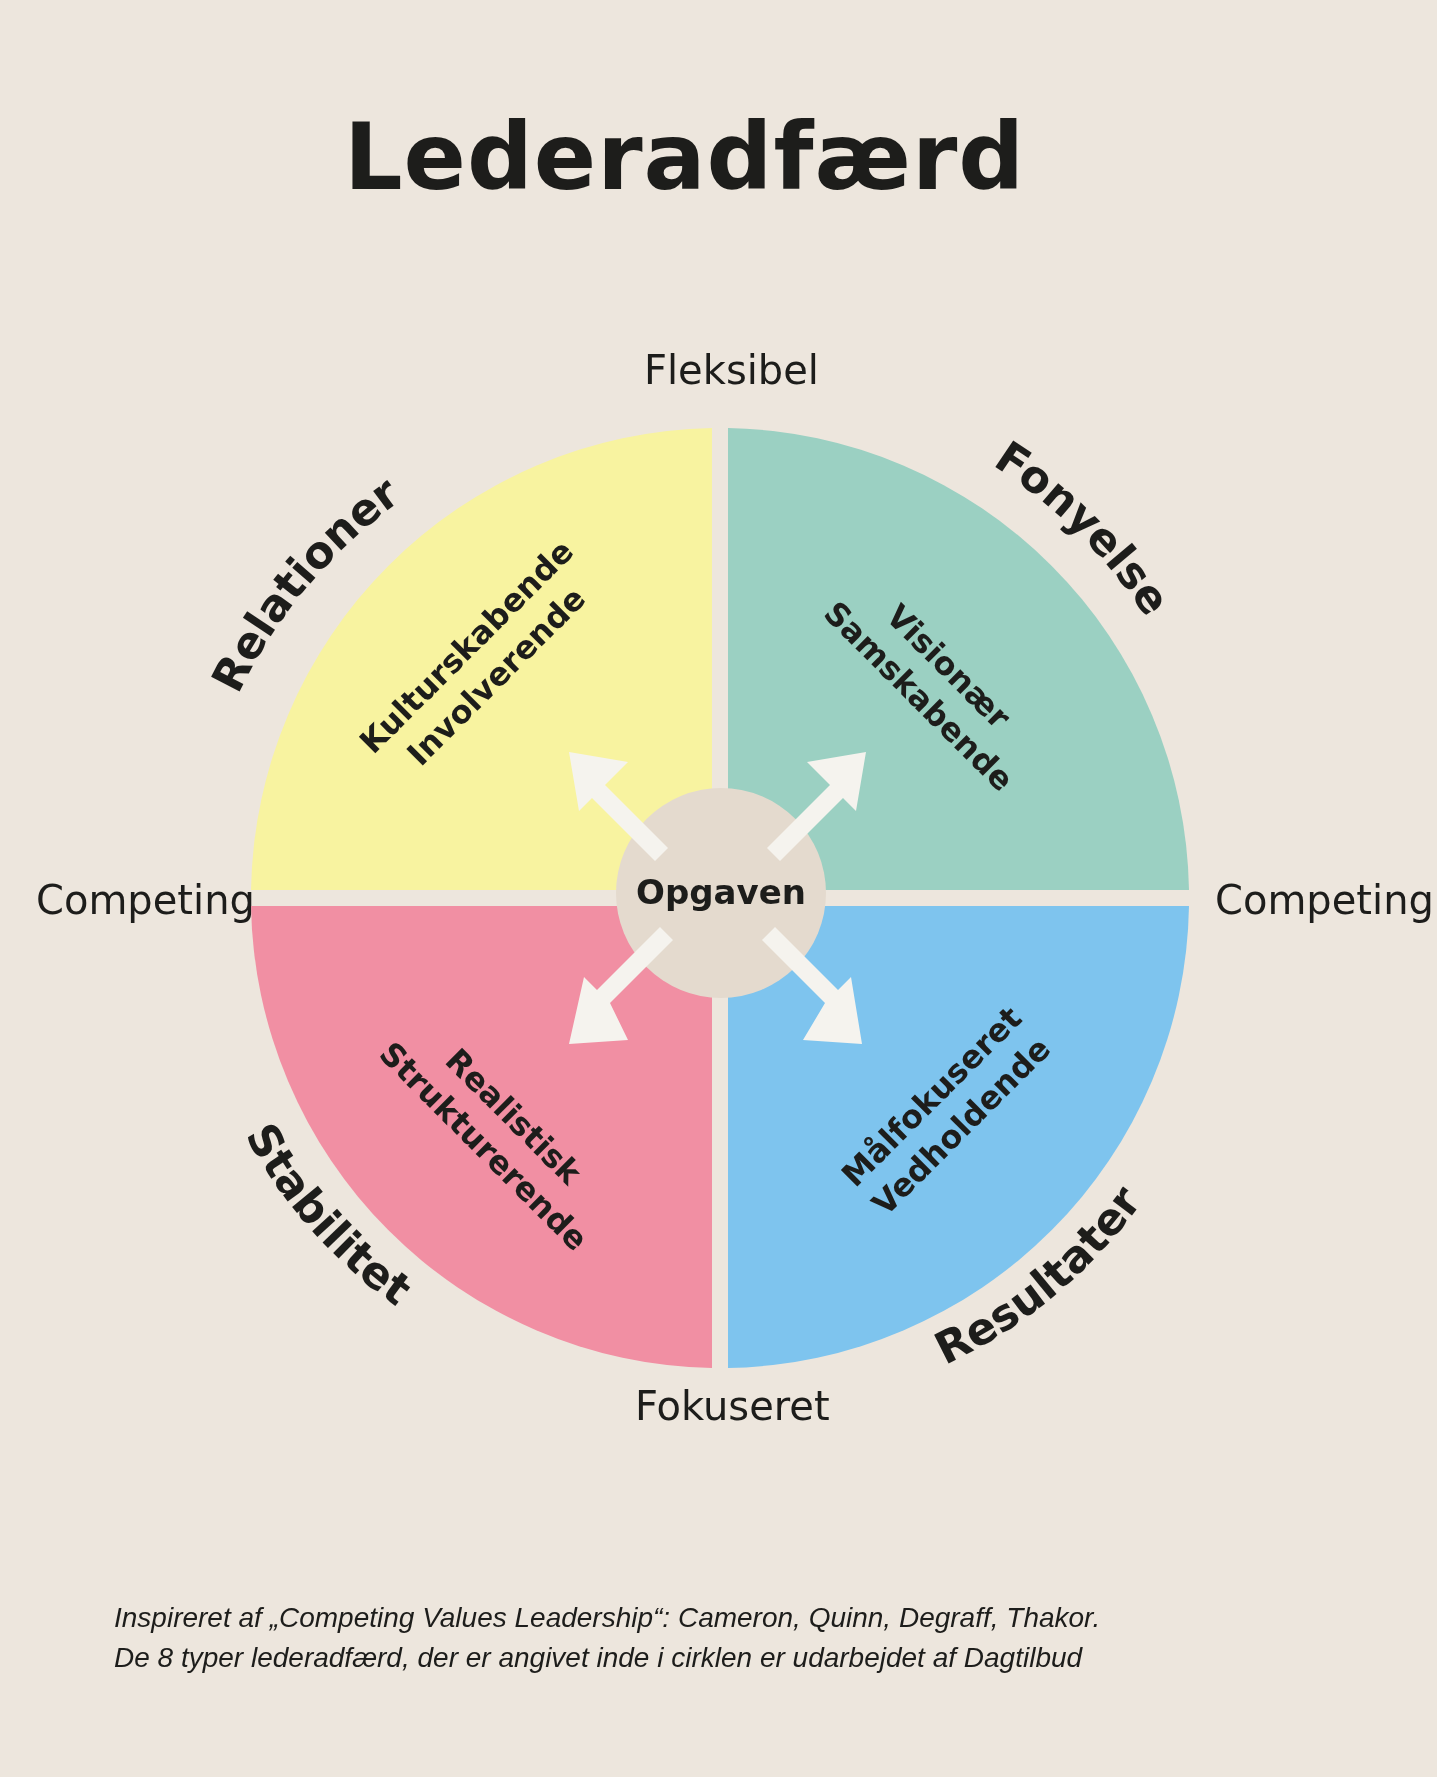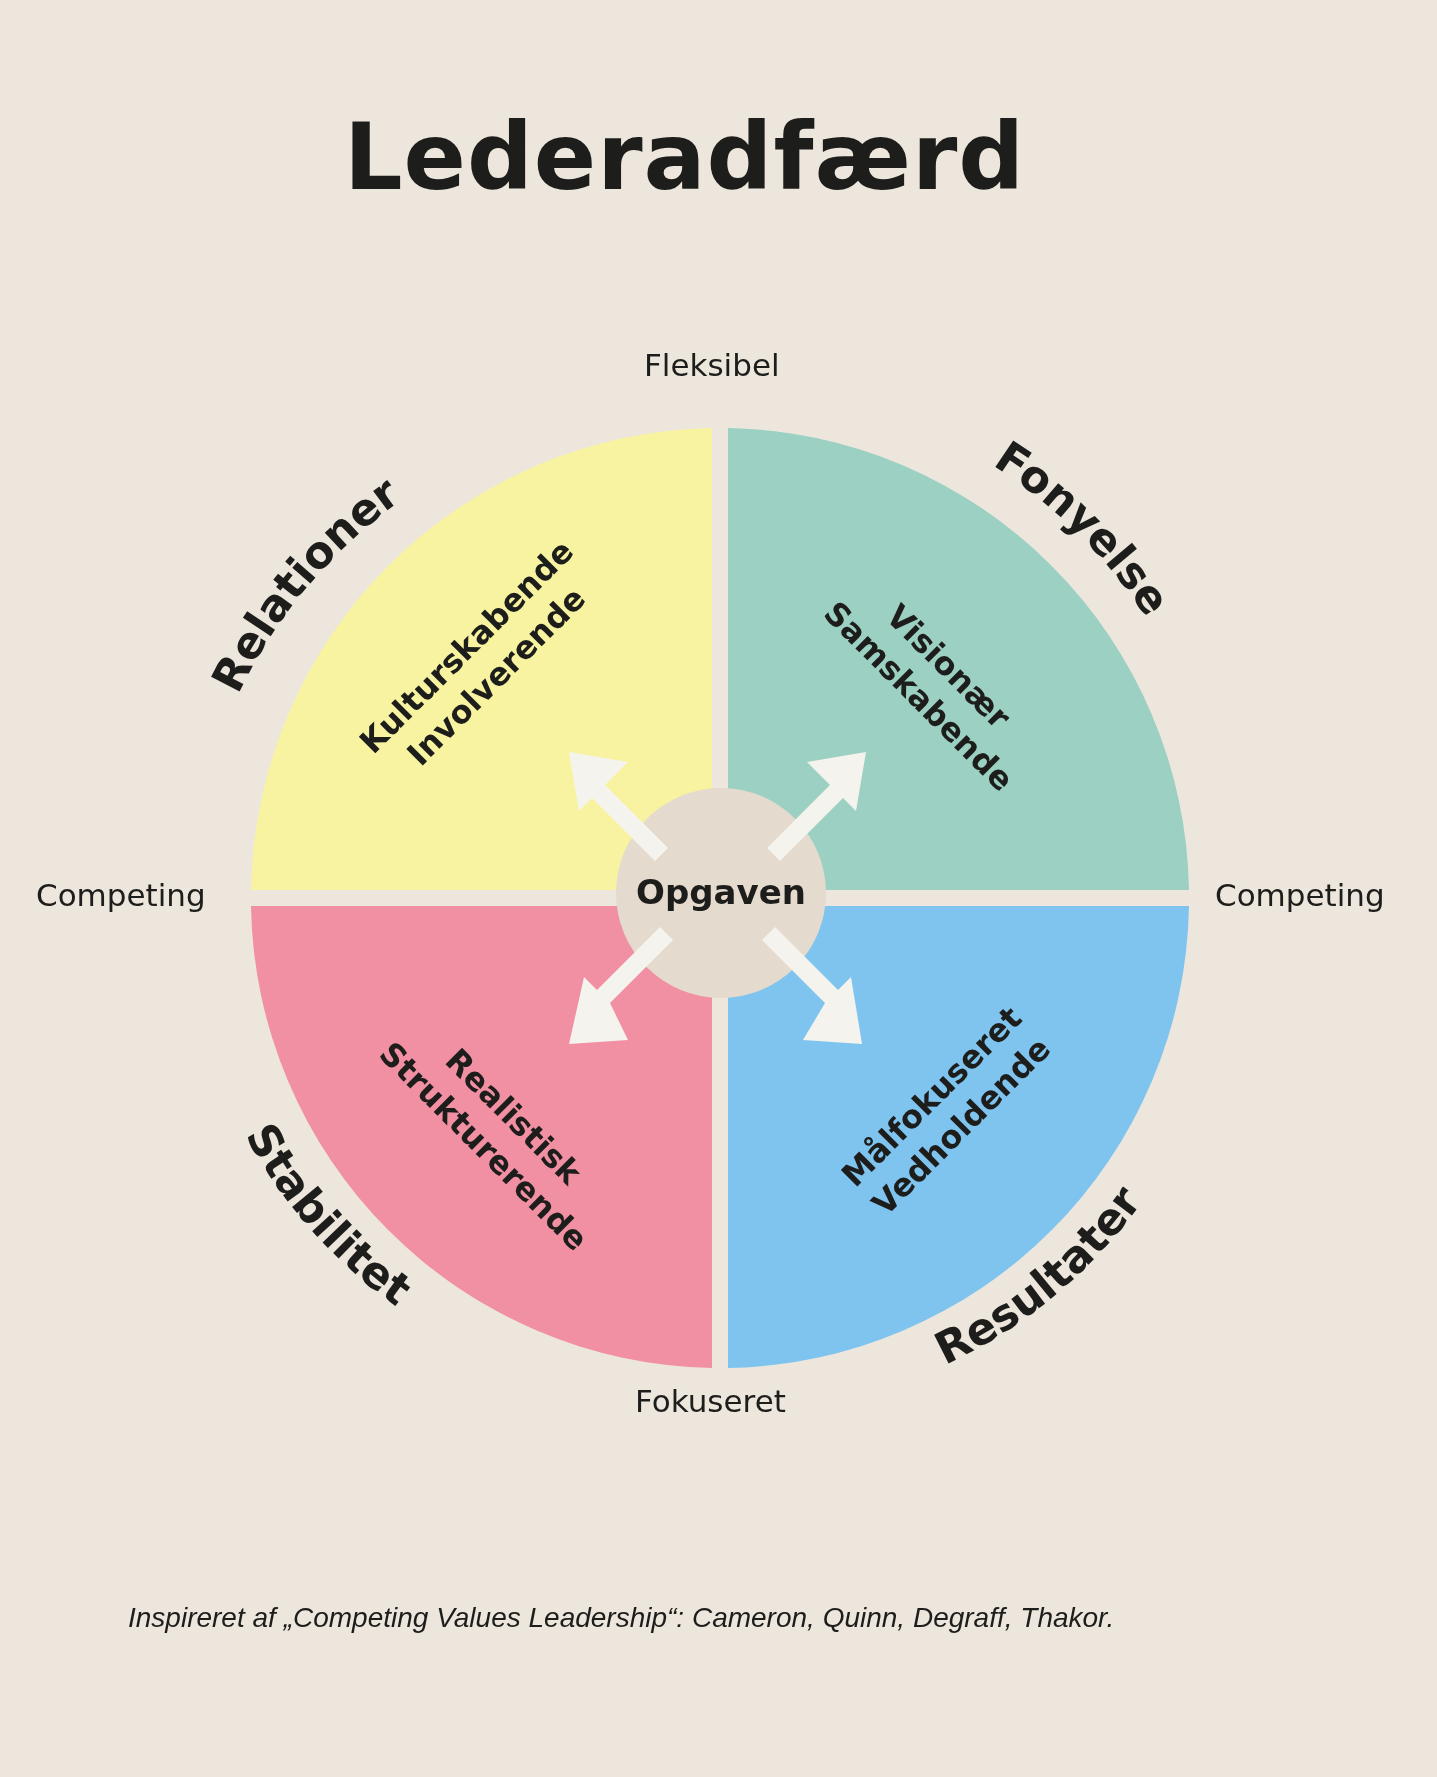--- a/index.html
+++ b/index.html
@@ -9,26 +9,26 @@
       position: relative; overflow: hidden;
       font-family: "DejaVu Sans", sans-serif;
       color: #1d1d1b;
     }
     .title {
       position: absolute; left: 0; top: 112px; width: 1369px;
       text-align: center; font-size: 92px; font-weight: bold;
       letter-spacing: 1px; line-height: 1;
     }
     .axis-label {
-      position: absolute; font-size: 31px; line-height: 1;
+      position: absolute; font-size: 40px; line-height: 1;
       white-space: nowrap;
     }
     #diagram { position: absolute; left: 0; top: 0; }
     .footnote {
-      position: absolute; left: 128px; top: 1598px; width: 1200px;
+      position: absolute; left: 114px; top: 1598px; width: 1200px;
       font-size: 28px; font-style: italic; line-height: 40px;
       font-family: "Liberation Sans", sans-serif;
     }
     .footnote div { white-space: nowrap; }
   </style>
 </head>
 <body>
 
 <div class="title">Lederadfærd</div>
 
@@ -93,13 +93,14 @@
     <text x="0" y="34">Strukturerende</text>
   </g>
   <g transform="translate(945,1110) rotate(-45)" font-family="DejaVu Sans, sans-serif" font-weight="bold" font-size="32" fill="#1d1d1b" text-anchor="middle">
     <text x="0" y="-8">Målfokuseret</text>
     <text x="0" y="34">Vedholdende</text>
   </g>
 </svg>
 
 <div class="footnote">
   <div>Inspireret af „Competing Values Leadership“: Cameron, Quinn, Degraff, Thakor.</div>
+  <div>De 8 typer lederadfærd, der er angivet inde i cirklen er udarbejdet af Dagtilbud</div>
 </div>
 
 </body></html>

